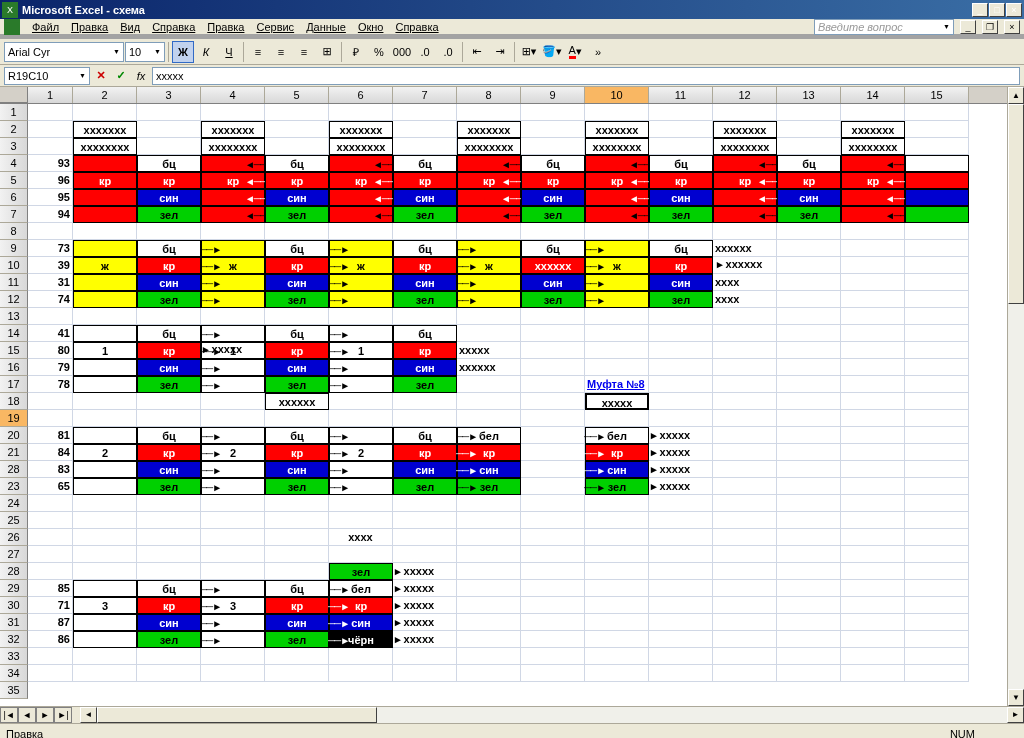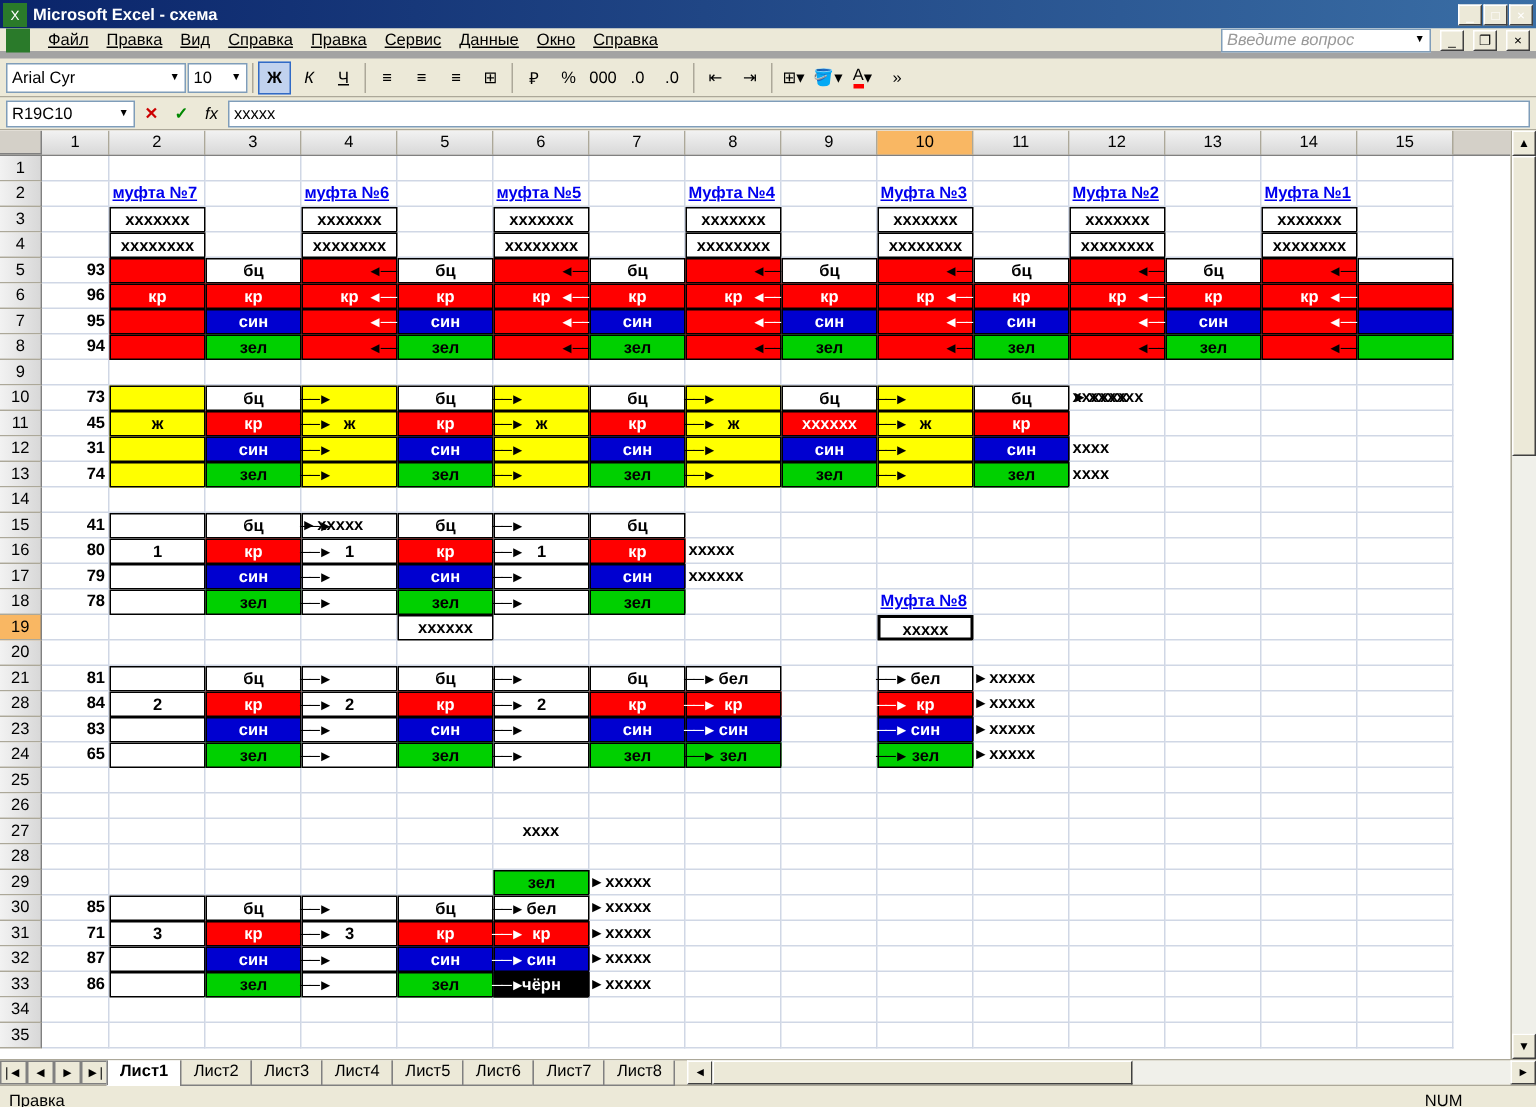--- a/index.html
+++ b/index.html
@@ -234,37 +234,20 @@
             <div class="cell" style="width: 64px;"></div>
             <div class="cell" style="width: 64px;"></div>
             <div class="cell" style="width: 64px;"></div>
             <div class="cell" style="width: 64px;"></div>
             <div class="cell" style="width: 64px;"></div>
             <div class="cell" style="width: 64px;"></div>
             <div class="cell" style="width: 64px;"></div>
           </div>
           <div class="row">
             <div class="cell" style="width: 45px;"></div>
-            <div class="cell b link" style="width: 64px;">муфта №7</div>
-            <div class="cell" style="width: 64px;"></div>
-            <div class="cell b link" style="width: 64px;">муфта №6</div>
-            <div class="cell" style="width: 64px;"></div>
-            <div class="cell b link" style="width: 64px;">муфта №5</div>
-            <div class="cell" style="width: 64px;"></div>
-            <div class="cell b link" style="width: 64px;">Муфта №4</div>
-            <div class="cell" style="width: 64px;"></div>
-            <div class="cell b link" style="width: 64px;">Муфта №3</div>
-            <div class="cell" style="width: 64px;"></div>
-            <div class="cell b link" style="width: 64px;">Муфта №2</div>
-            <div class="cell" style="width: 64px;"></div>
-            <div class="cell b link" style="width: 64px;">Муфта №1</div>
-            <div class="cell" style="width: 64px;"></div>
-          </div>
-          <div class="row">
-            <div class="cell" style="width: 45px;"></div>
             <div class="cell b c bord" style="width: 64px;">xxxxxxx</div>
             <div class="cell" style="width: 64px;"></div>
             <div class="cell b c bord" style="width: 64px;">xxxxxxx</div>
             <div class="cell" style="width: 64px;"></div>
             <div class="cell b c bord" style="width: 64px;">xxxxxxx</div>
             <div class="cell" style="width: 64px;"></div>
             <div class="cell b c bord" style="width: 64px;">xxxxxxx</div>
             <div class="cell" style="width: 64px;"></div>
             <div class="cell b c bord" style="width: 64px;">xxxxxxx</div>
             <div class="cell" style="width: 64px;"></div>
@@ -430,21 +413,21 @@
             <div class="cell" style="width: 64px; background: rgb(255, 255, 0); border: 1px solid rgb(0, 0, 0); position: relative; overflow: visible;">
               <span style="position: absolute; left: -2px; top: 1px; font-size: 10px; letter-spacing: -1px;">──►</span>
             </div>
             <div class="cell b c bord" style="width: 64px; background: rgb(255, 255, 255); color: rgb(0, 0, 0); overflow: visible;">бц</div>
             <div class="cell b" style="width: 64px;">xxxxxx</div>
             <div class="cell" style="width: 64px;"></div>
             <div class="cell" style="width: 64px;"></div>
             <div class="cell" style="width: 64px;"></div>
           </div>
           <div class="row">
-            <div class="cell b r" style="width: 45px;">45</div>
+            <div class="cell b r" style="width: 45px;">39</div>
             <div class="cell b c b c" style="width: 64px; background: rgb(255, 255, 0); border: 1px solid rgb(0, 0, 0);">ж</div>
             <div class="cell b c bord" style="width: 64px; background: rgb(255, 0, 0); color: rgb(255, 255, 255);">кр</div>
             <div class="cell b c b c" style="width: 64px; background: rgb(255, 255, 0); border: 1px solid rgb(0, 0, 0); position: relative; overflow: visible;">ж<span style="position: absolute; left: -2px; top: 1px; font-size: 10px; letter-spacing: -1px;">──►</span></div>
             <div class="cell b c bord" style="width: 64px; background: rgb(255, 0, 0); color: rgb(255, 255, 255);">кр</div>
             <div class="cell b c b c" style="width: 64px; background: rgb(255, 255, 0); border: 1px solid rgb(0, 0, 0); position: relative; overflow: visible;">ж<span style="position: absolute; left: -2px; top: 1px; font-size: 10px; letter-spacing: -1px;">──►</span></div>
             <div class="cell b c bord" style="width: 64px; background: rgb(255, 0, 0); color: rgb(255, 255, 255);">кр</div>
             <div class="cell b c b c" style="width: 64px; background: rgb(255, 255, 0); border: 1px solid rgb(0, 0, 0); position: relative; overflow: visible;">ж<span style="position: absolute; left: -2px; top: 1px; font-size: 10px; letter-spacing: -1px;">──►</span></div>
             <div class="cell b c bord b" style="width: 64px; background: rgb(255, 0, 0); color: rgb(255, 255, 255);">xxxxxx</div>
             <div class="cell b c b c" style="width: 64px; background: rgb(255, 255, 0); border: 1px solid rgb(0, 0, 0); position: relative; overflow: visible;">ж<span style="position: absolute; left: -2px; top: 1px; font-size: 10px; letter-spacing: -1px;">──►</span></div>
             <div class="cell b c bord" style="width: 64px; background: rgb(255, 0, 0); color: rgb(255, 255, 255);">кр</div>
@@ -921,30 +904,20 @@
   </div>
 </div>
 
 <div class="bottombar">
   <div class="navbtns">
     <div class="navbtn">|◄</div>
     <div class="navbtn">◄</div>
     <div class="navbtn">►</div>
     <div class="navbtn">►|</div>
   </div>
-  <div class="tabs" id="tabs">
-      <div class="tab active">Лист1</div>
-      <div class="tab">Лист2</div>
-      <div class="tab">Лист3</div>
-      <div class="tab">Лист4</div>
-      <div class="tab">Лист5</div>
-      <div class="tab">Лист6</div>
-      <div class="tab">Лист7</div>
-      <div class="tab">Лист8</div>
-    </div>
   <div class="hscroll">
     <div class="sbtn">◄</div>
     <div class="strack">
         <div class="sthumb"></div>
       </div>
     <div class="sbtn">►</div>
   </div>
 </div>
 
 <div class="statusbar">

